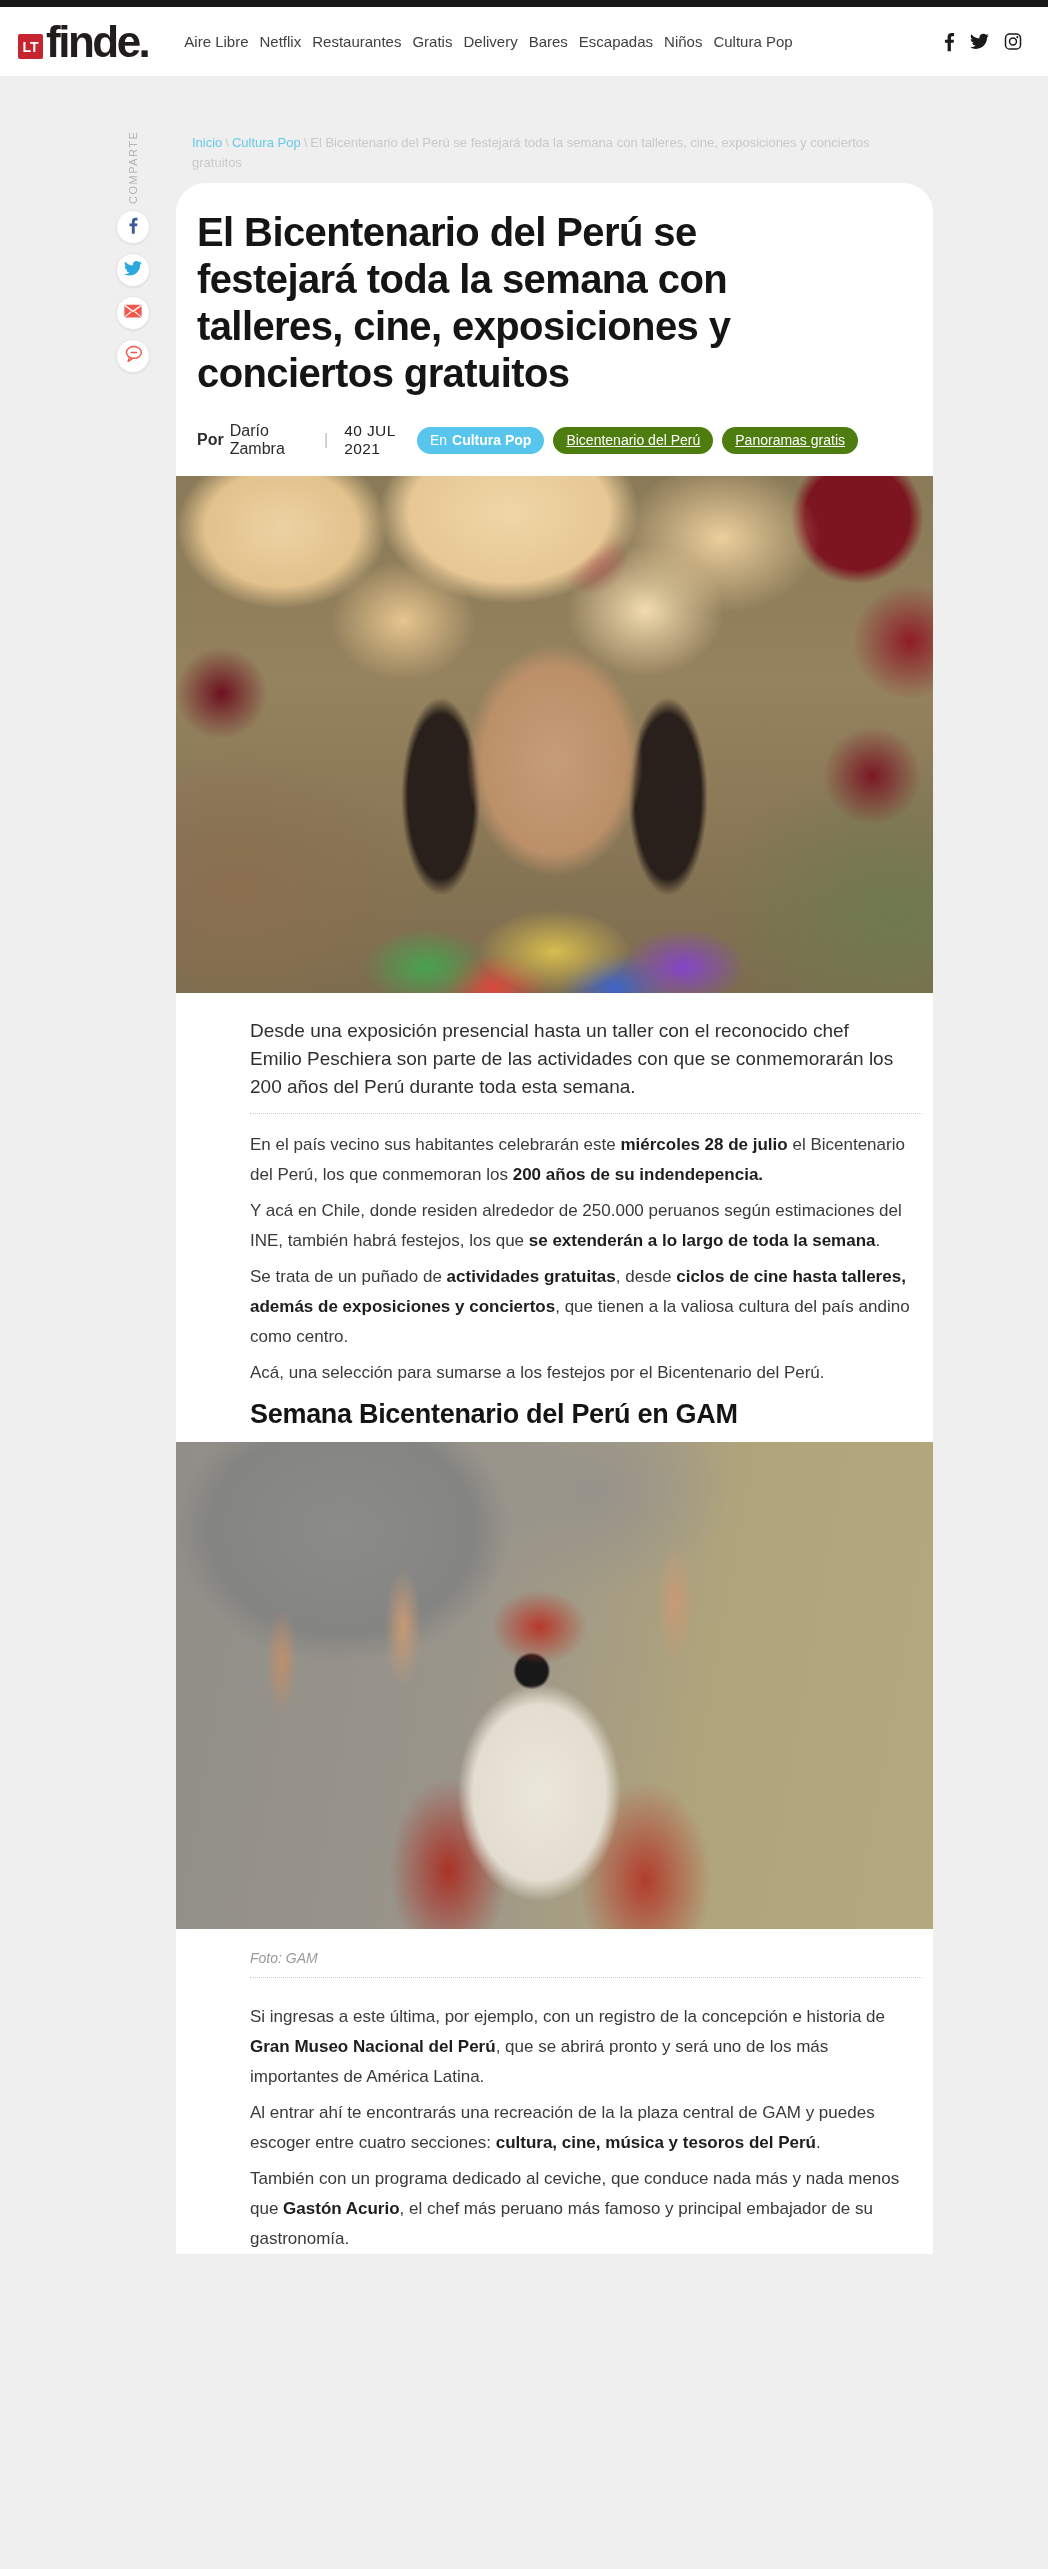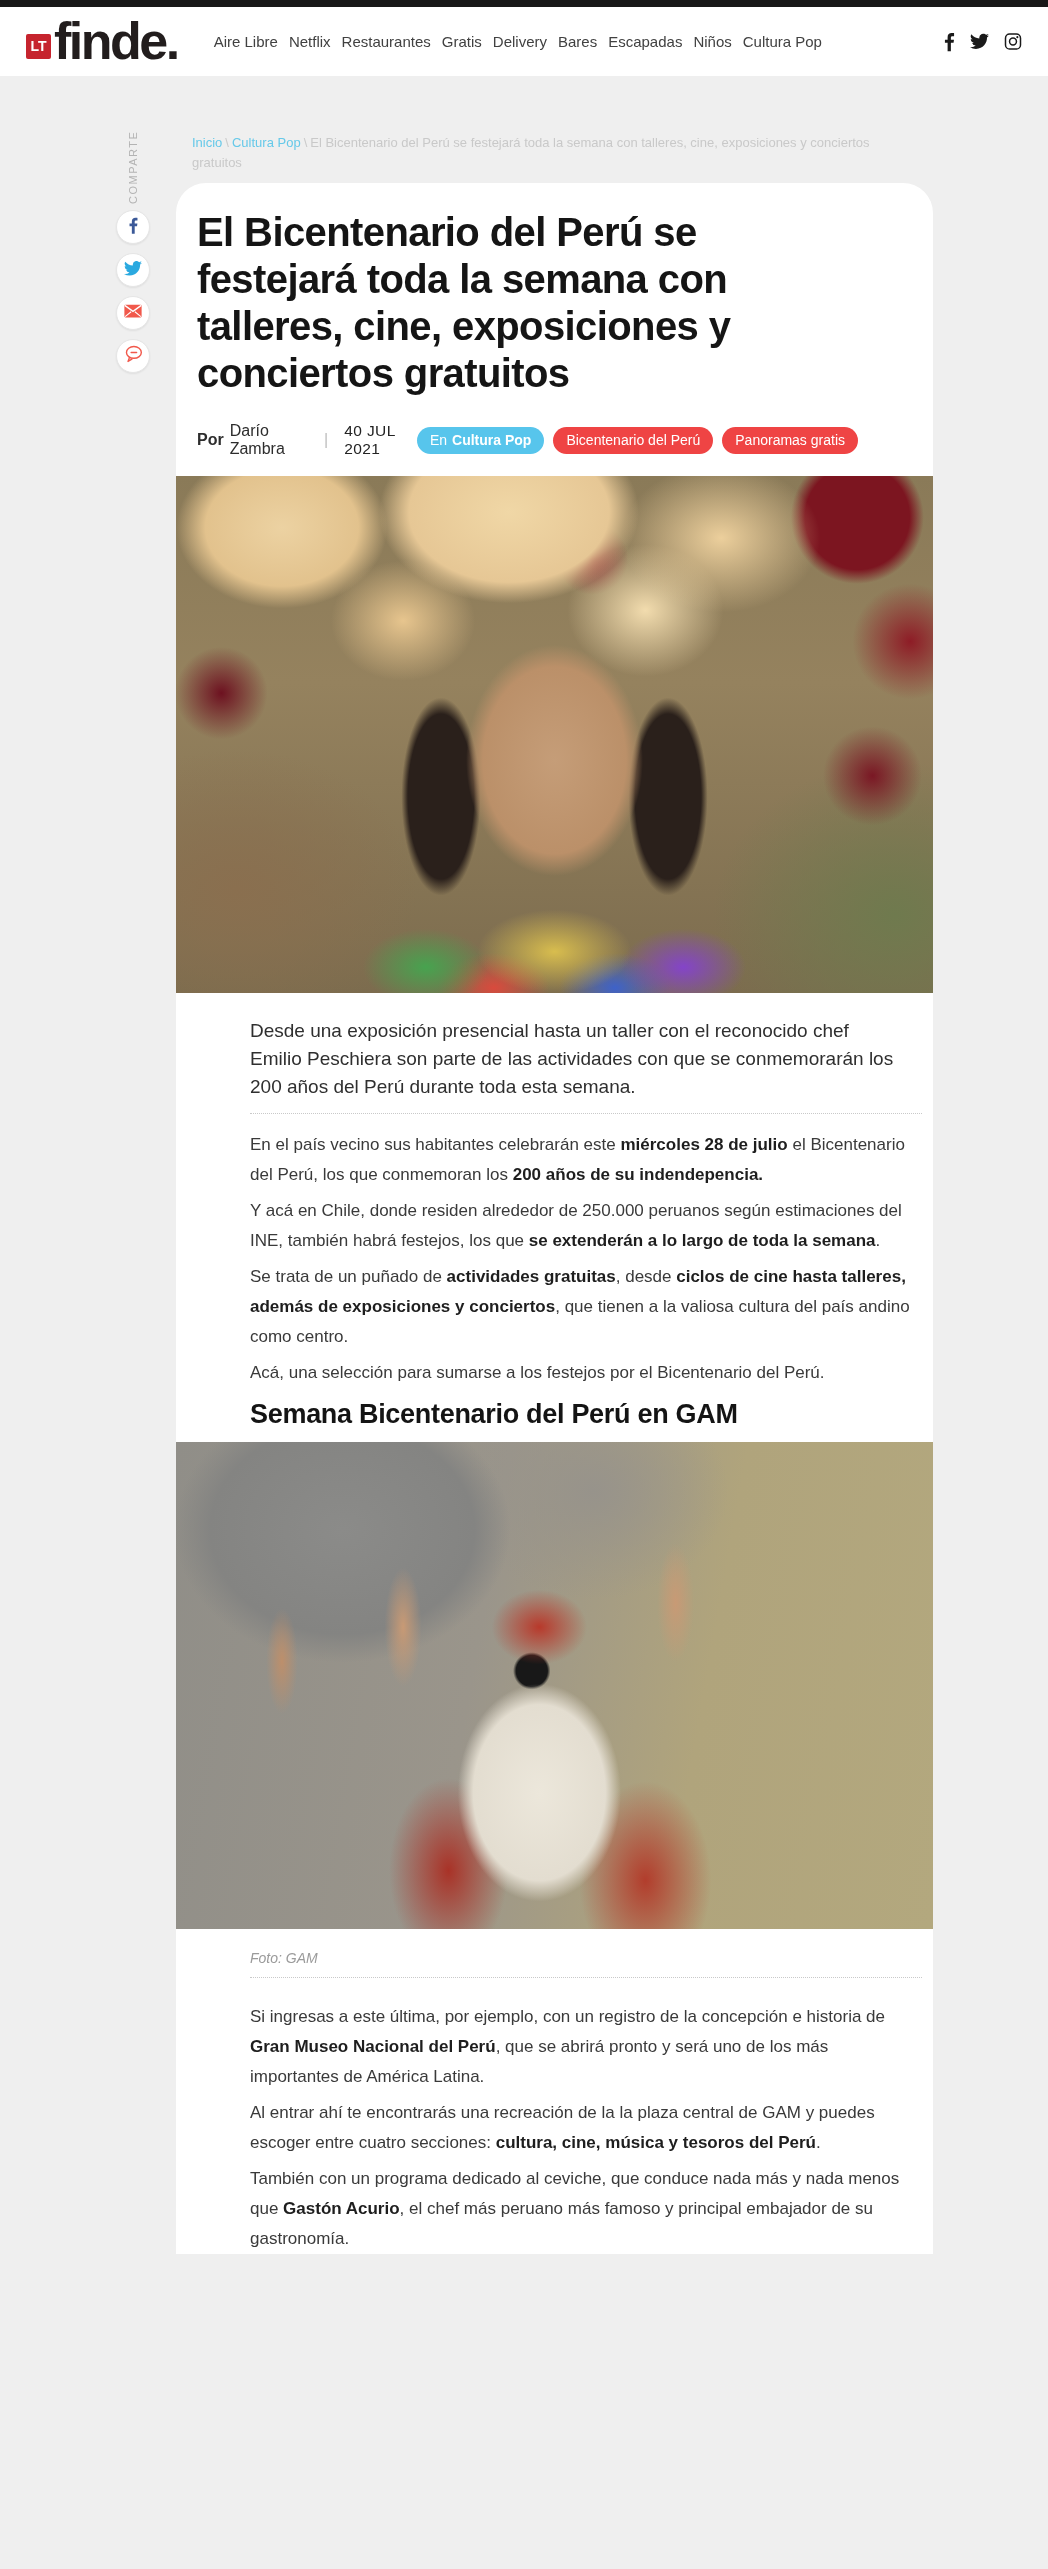--- a/index.html
+++ b/index.html
@@ -5,27 +5,27 @@
   * { box-sizing: border-box; }
   html { background:#efefef; }
   body {
     margin:0; width:1048px; height:2569px; overflow:hidden;
     background:#efefef;
     font-family:"Liberation Sans","DejaVu Sans",sans-serif;
     -webkit-font-smoothing:antialiased;
   }
   
   .topbar { height:7px; background:#181818; }
-  .header { height:69px; background:#fff; display:flex; align-items:center; position:relative;padding-left:8px; }
+  .header { height:69px; background:#fff; display:flex; align-items:center; position:relative; }
   .logo { display:flex; align-items:center; margin-left:18px; cursor:pointer; }
   .logo-lt {
     width:25px; height:25px; background:#c6242e; color:#fff; font-weight:bold; font-size:14px;
     display:flex; align-items:center; justify-content:center; border-radius:2px; margin-top:10px;
   }
-  .logo-text { font-size:52px; font-weight:bold; letter-spacing:-2.5px; color:#221d1d; line-height:0.9; margin-left:3px; }
+  .logo-text { font-size:44px; font-weight:bold; letter-spacing:-2.5px; color:#221d1d; line-height:0.9; margin-left:3px; }
   .nav { display:flex; gap:11px; margin-left:36px; font-size:15px; color:#414141; }
   .nav-item { cursor:pointer; white-space:nowrap; }
   .header-social { position:absolute; right:26px; top:50%; transform:translateY(-50%); display:flex; gap:15px; align-items:center; }
   .header-social svg { display:block; }
 
   
   .content { position:relative; }
   .breadcrumb {
     padding:57px 0 0 192px; width:880px; font-size:13px; line-height:20px; color:#c9c9c9;
   }
@@ -59,21 +59,21 @@
   .byline { display:flex; align-items:center; font-size:16px; color:#2d2d2d; }
   .byline .por { font-weight:bold; margin-right:6px; }
   .byline .bsep { color:#bdbdbd; margin:0 16px; font-weight:300; }
   .byline .date { font-size:15.5px; letter-spacing:0.4px; color:#232323; }
   .tags { margin-left:auto; display:flex; gap:9px; }
   .tag {
     height:27px; border-radius:14px; color:#fff; font-size:14px;
     display:flex; align-items:center; padding:0 13px; white-space:nowrap; cursor:pointer;
   }
   .tag-cyan { background:#57c5ec; }
-  .tag-green { background:#ef4444; }
+  .tag-green { background:#4d7c0f;text-decoration:underline; }
   .tag .pre { margin-right:5px; font-weight:400; }
   .tag .lbl-b { font-weight:bold; }
 
   
   .hero {
     margin-top:18px; width:757px; height:517px;
     background:
       radial-gradient(ellipse 130px 170px at 50% 55%, #c59d78 0%, #bb9069 55%, rgba(187,144,105,0) 68%),
       radial-gradient(ellipse 60px 150px at 35% 62%, #2a201b 0%, #2a201b 55%, rgba(42,32,27,0) 66%),
       radial-gradient(ellipse 60px 150px at 65% 62%, #2a201b 0%, #2a201b 55%, rgba(42,32,27,0) 66%),

